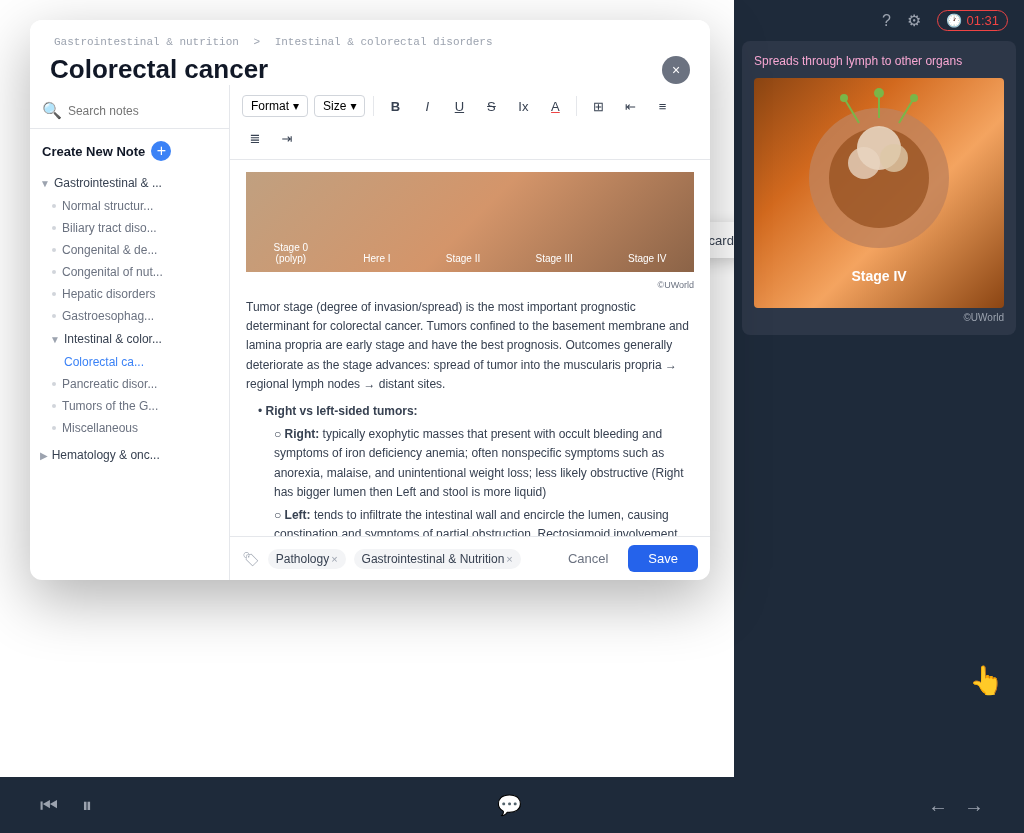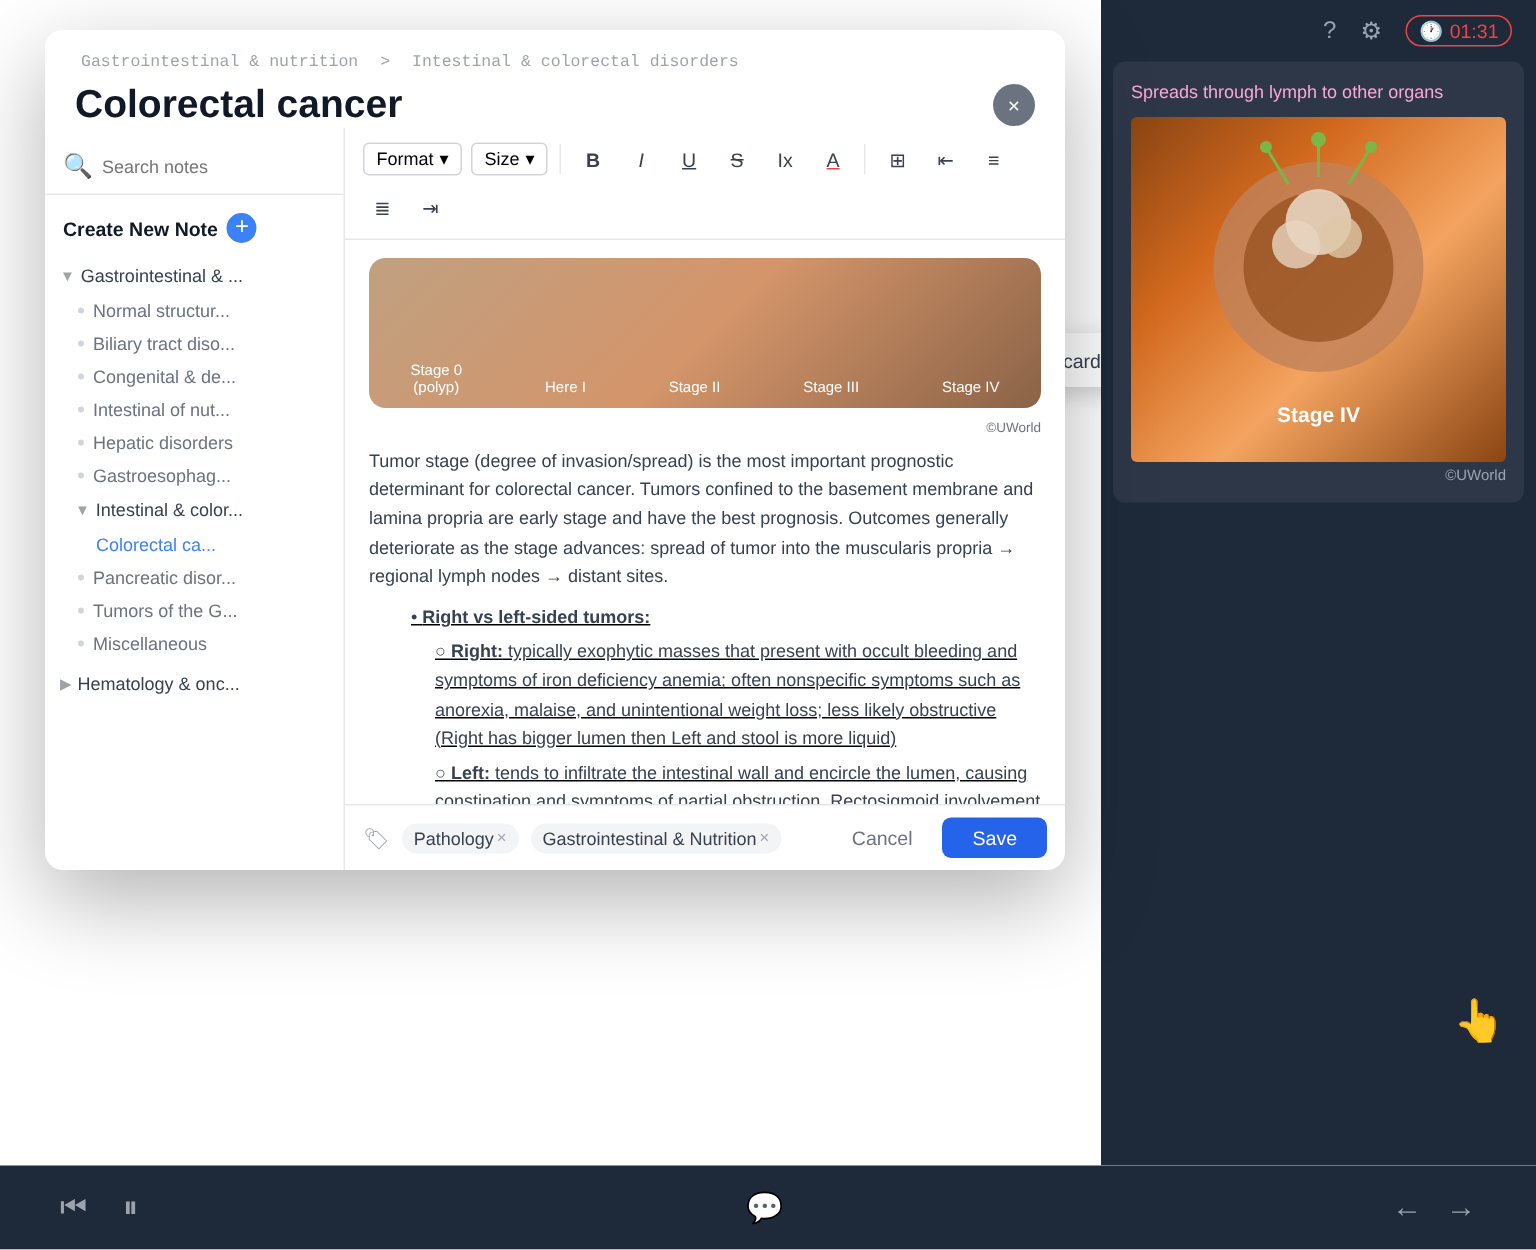--- a/index.html
+++ b/index.html
@@ -365,42 +365,42 @@
       flex: 1;
       overflow-y: auto;
       padding: 12px 16px;
     }
 
     
     .editor-image {
       width: 100%;
       height: 100px;
       background: linear-gradient(135deg, #c0a080 0%, #d4956a 50%, #8b6347 100%);
-      border-radius: 11px;
+      border-radius: 0;
       position: relative;
       margin-bottom: 8px;
       display: flex;
       align-items: flex-end;
       justify-content: space-around;
       padding-bottom: 8px;
     }
     .stage-label {
       font-size: 10px;
       color: white;
       text-align: center;
     }
     .editor-uworld { font-size: 9px; color: #6b7280; text-align: right; margin-bottom: 8px; }
 
     .editor-text {
       font-size: 12px;
       line-height: 1.6;
       color: #374151;
     }
 
-    .editor-bullets { margin: 8px 0 8px 28px; text-decoration: underline; }
+    .editor-bullets { margin: 8px 0 8px 12px; }
     .editor-bullet { font-size: 12px; color: #374151; line-height: 1.6; margin-bottom: 4px; }
     .editor-bullet strong { font-weight: 700; }
 
     
     .add-content-tooltip {
       position: absolute;
       top: 430px;
       left: 310px;
       background: #1f2937;
       color: white;
@@ -583,21 +583,21 @@
         <div class="sidebar-item">
           <span class="dot"></span>
           <span>Biliary tract diso...</span>
         </div>
         <div class="sidebar-item">
           <span class="dot"></span>
           <span>Congenital &amp; de...</span>
         </div>
         <div class="sidebar-item">
           <span class="dot"></span>
-          <span>Intestinal of nut...</span>
+          <span>Congenital of nut...</span>
         </div>
         <div class="sidebar-item">
           <span class="dot"></span>
           <span>Hepatic disorders</span>
         </div>
         <div class="sidebar-item">
           <span class="dot"></span>
           <span>Gastroesophag...</span>
         </div>
 

